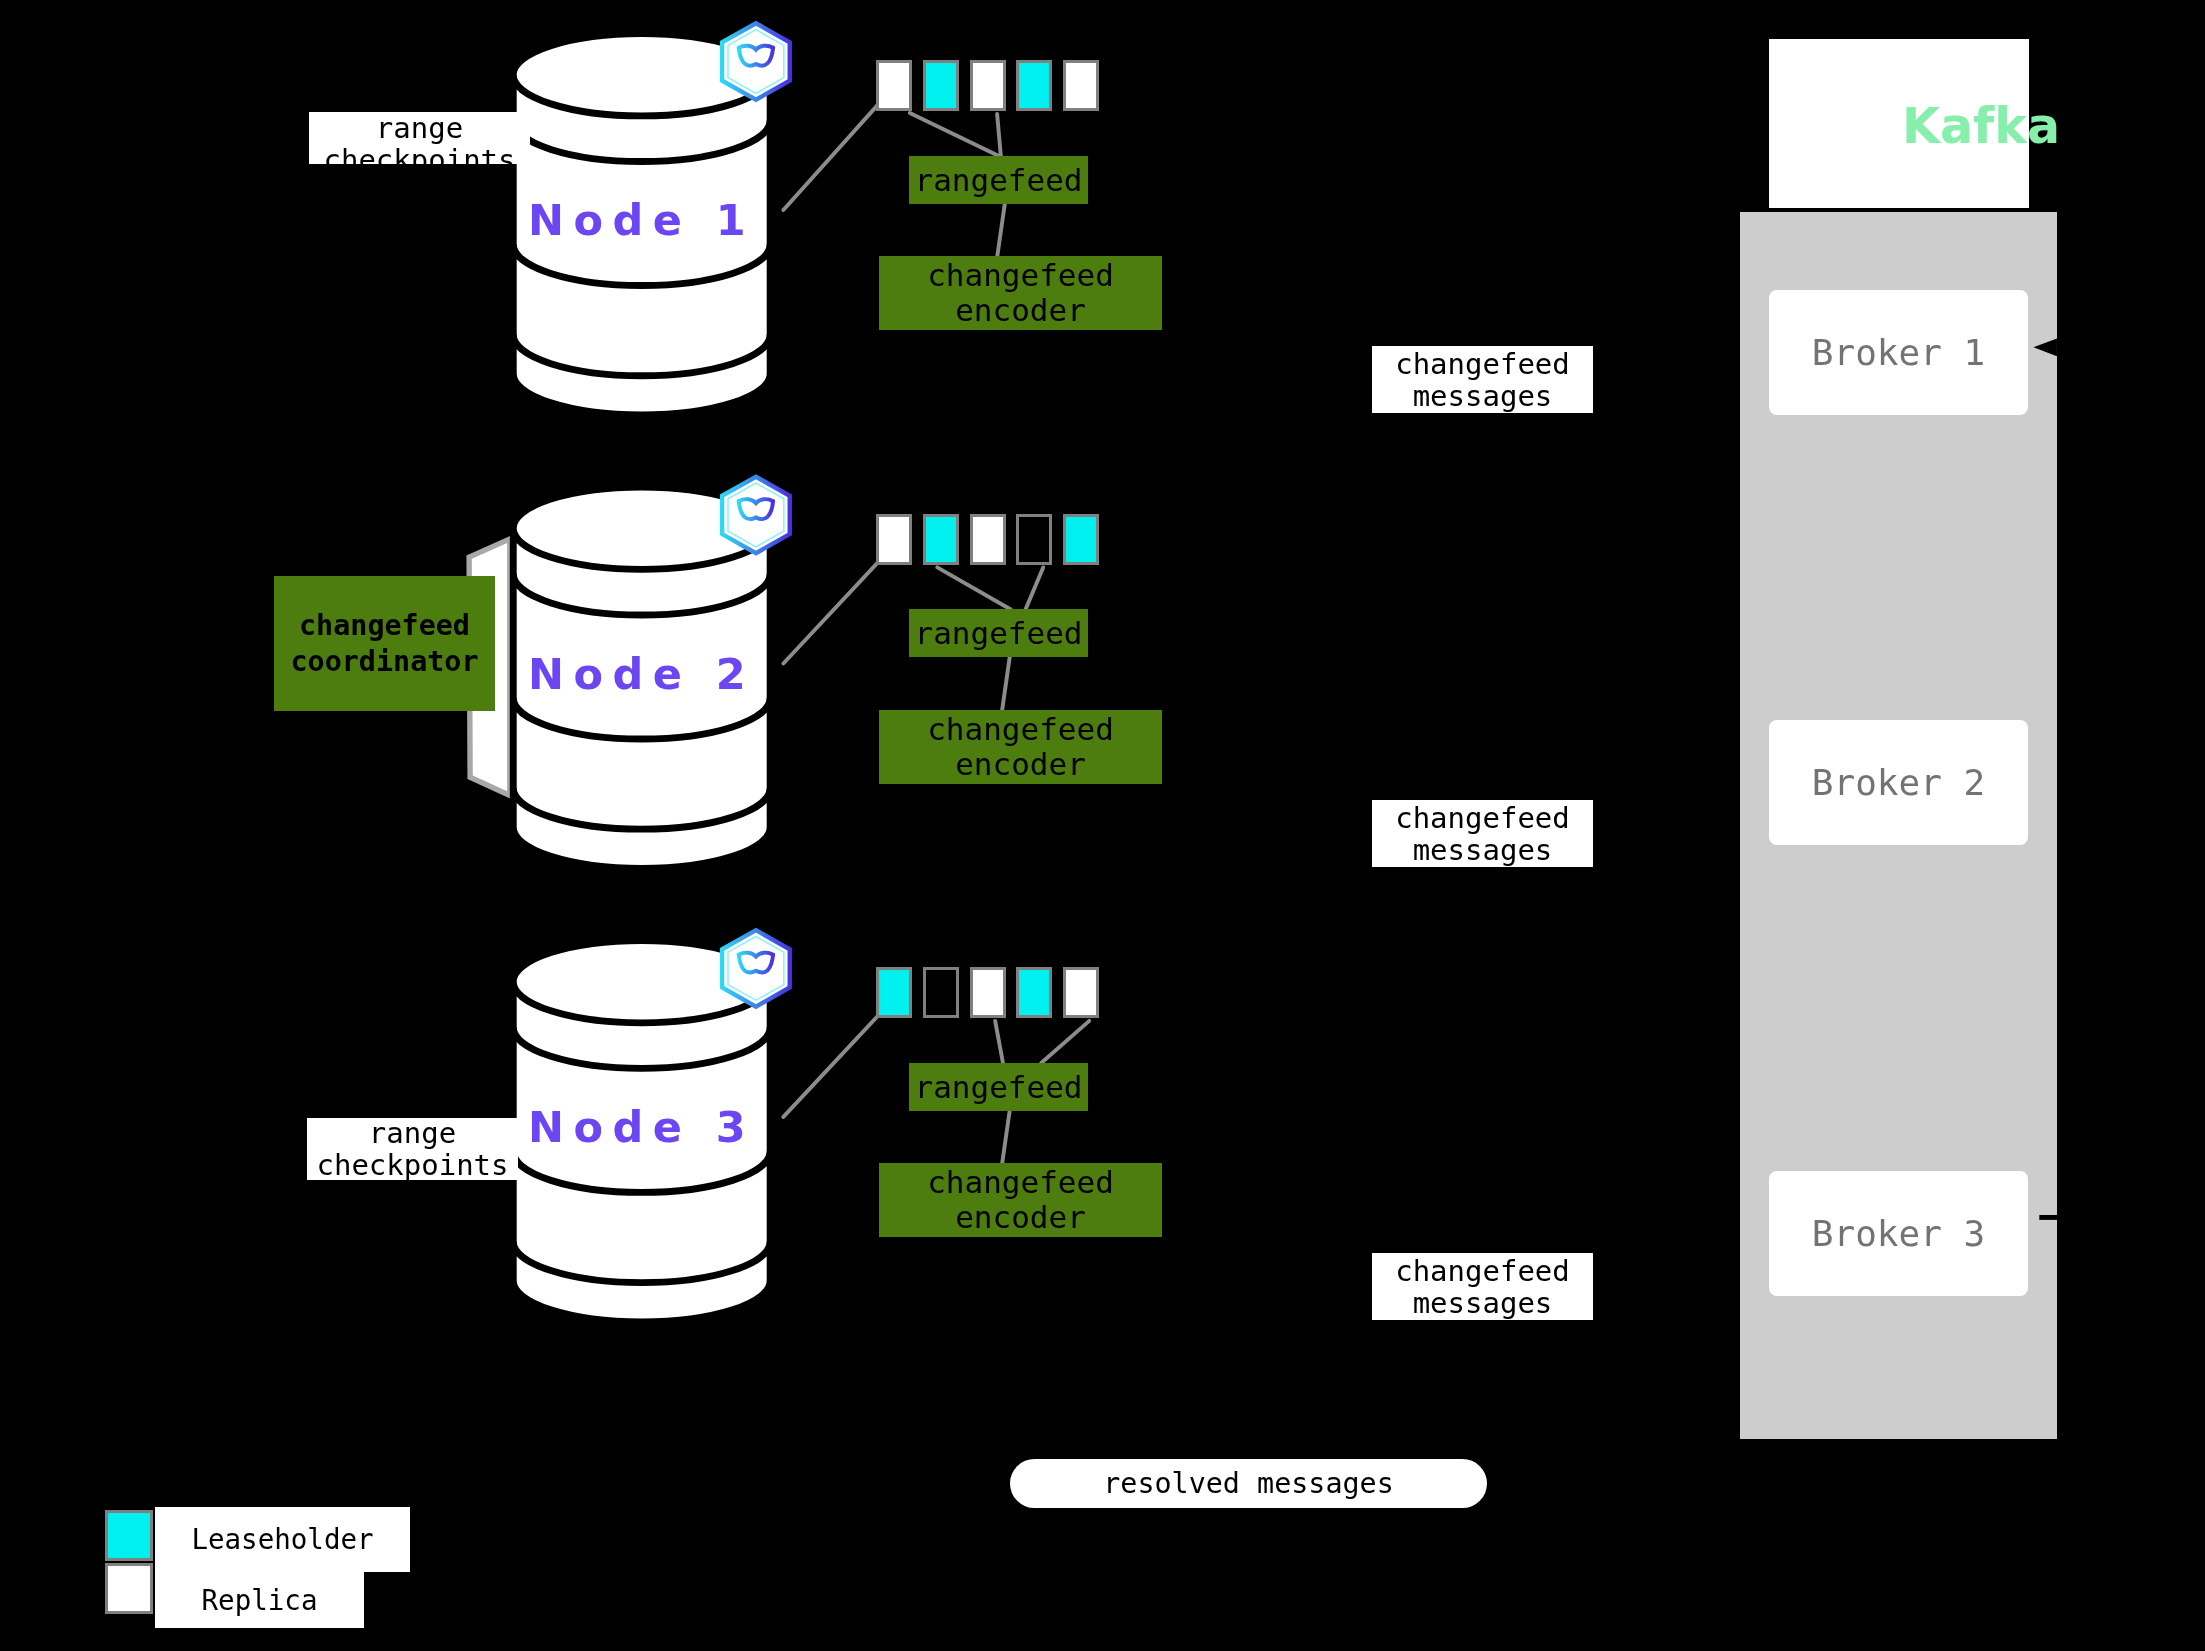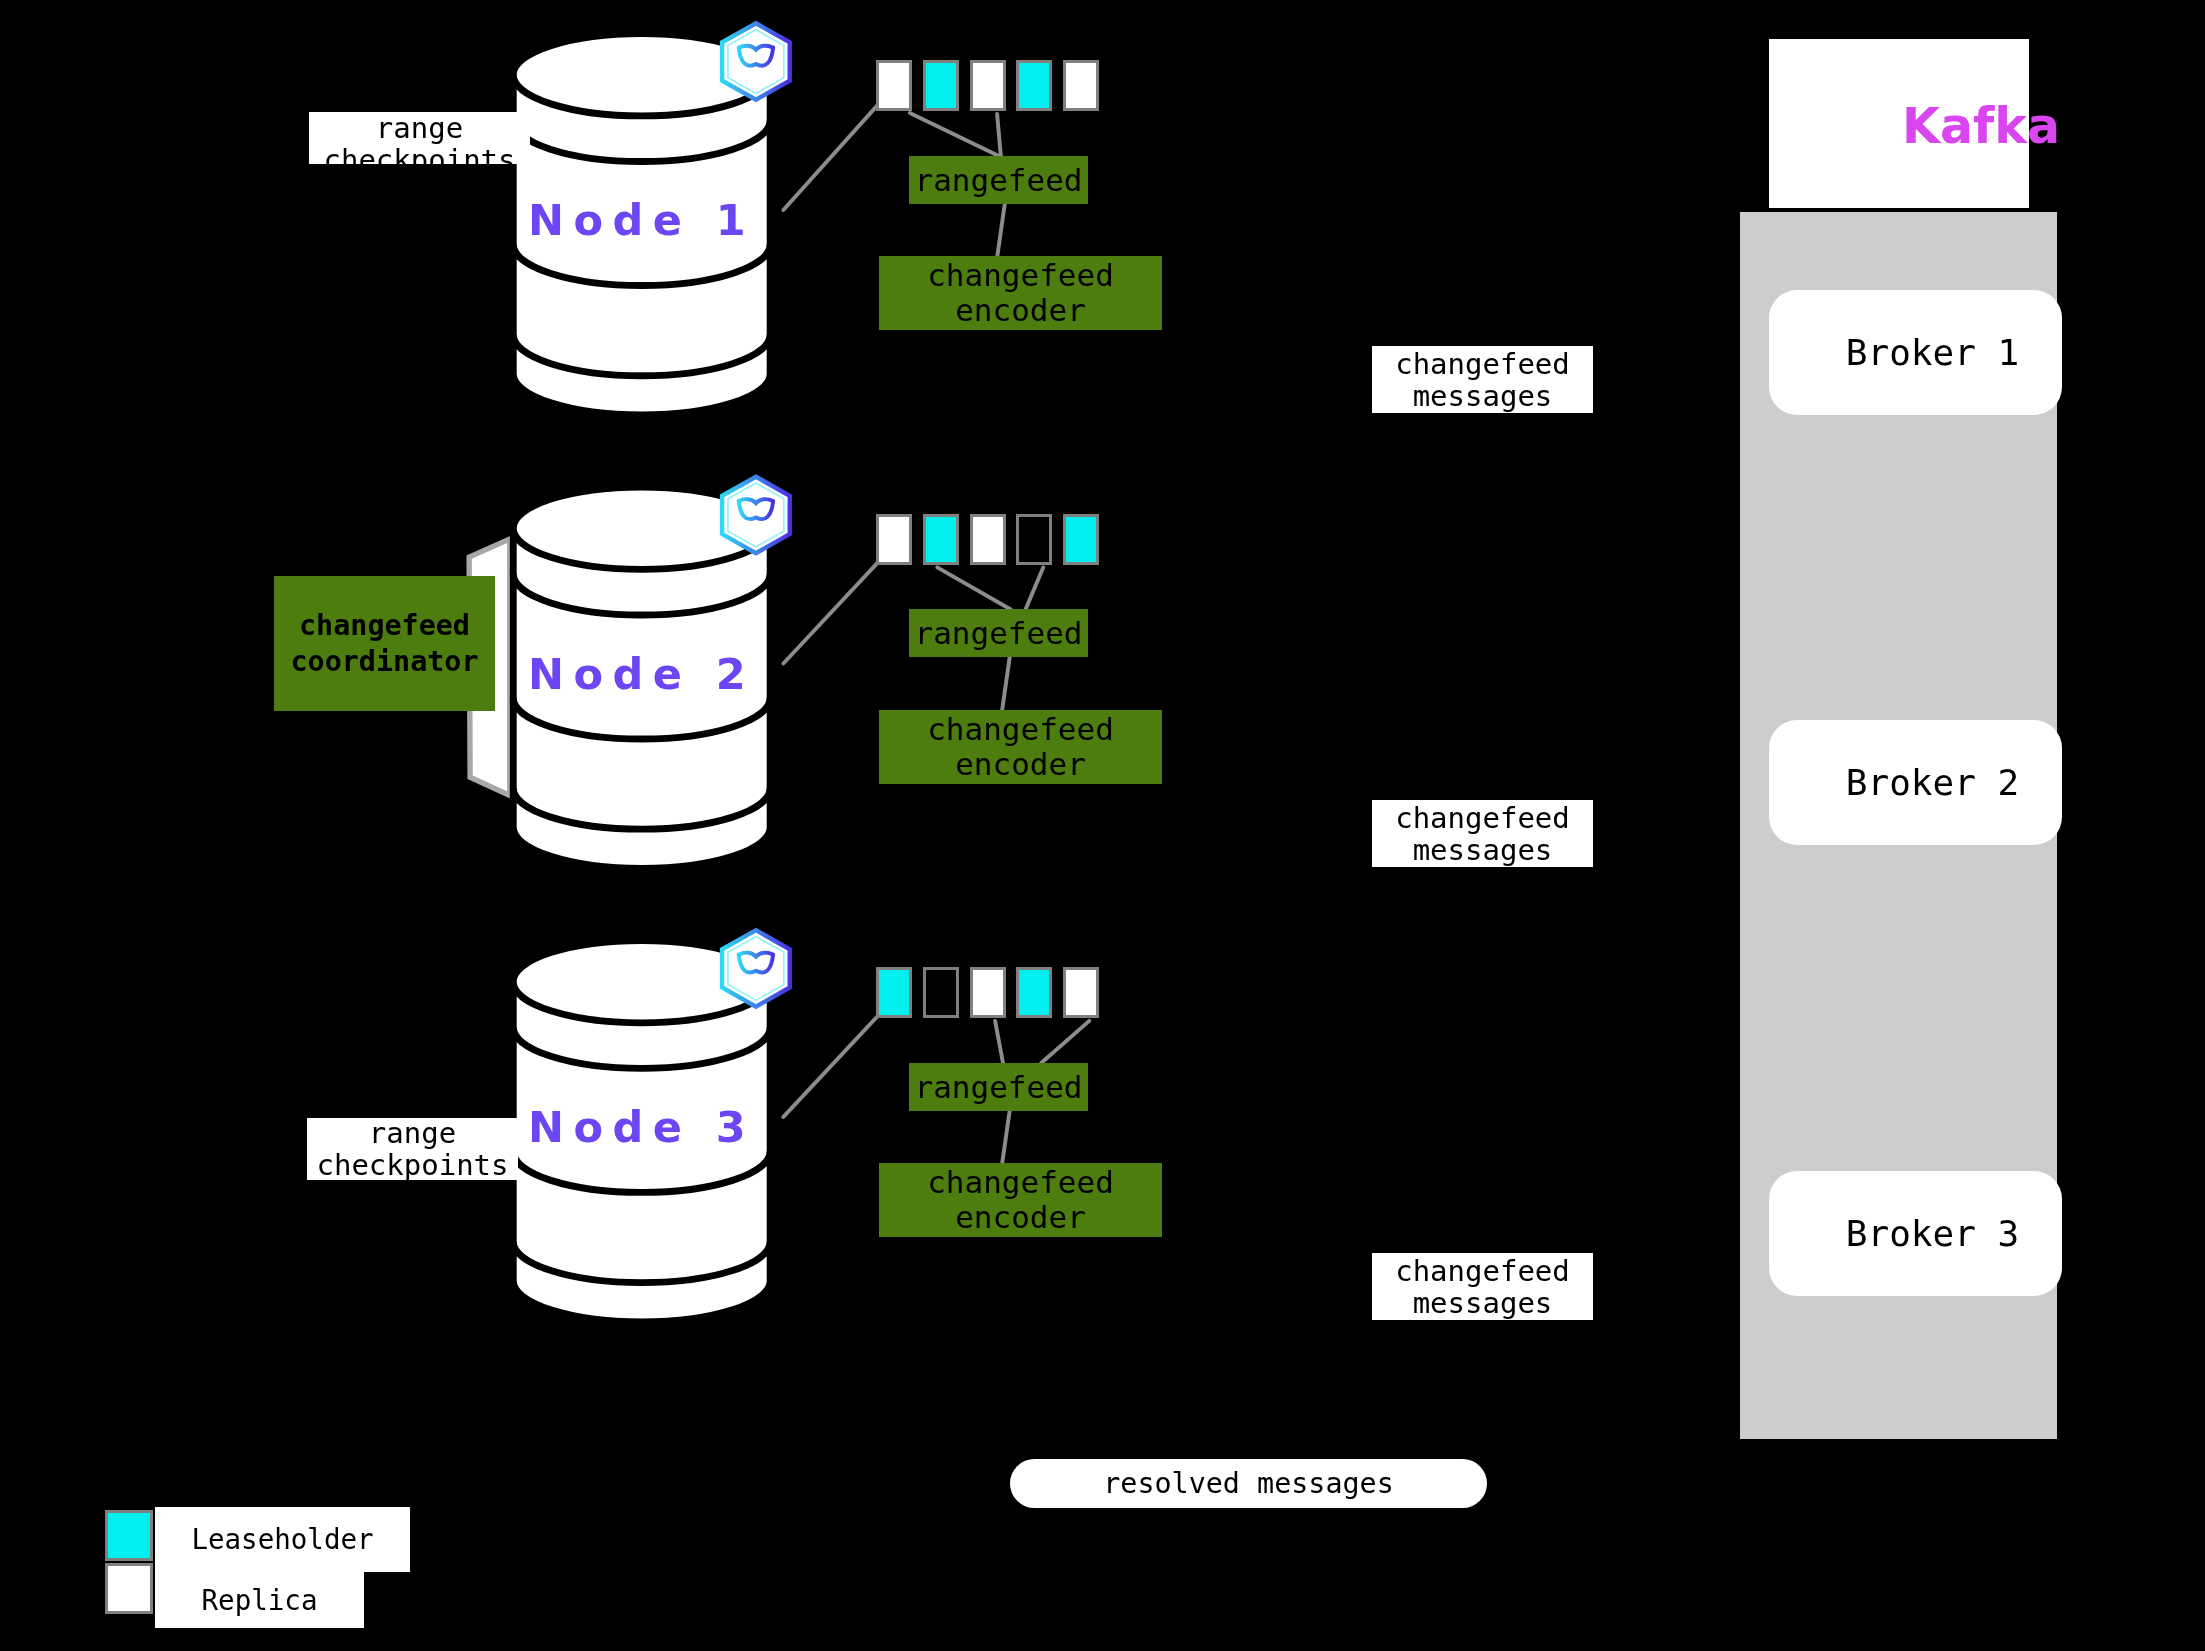--- a/index.html
+++ b/index.html
@@ -10,23 +10,23 @@
   .graybox{background:#4d7c0f;color:#000;text-align:center;}
   .two-line{display:flex;flex-direction:column;justify-content:center;margin-left:26px;}
   .lbl-60{font-size:29px;line-height:32px;}
   .rc-top{overflow:hidden;justify-content:flex-start;}
   .rangefeed{font-size:31px;line-height:48px;}
   .encoder{font-size:31px;line-height:35px;}
   .coordinator{font-weight:bold;font-size:28.4px;line-height:36px;}
   .node-label{font-family:"DejaVu Sans","Liberation Sans",sans-serif;font-weight:bold;
               font-size:43px;letter-spacing:.22em;color:#6b46f2;text-align:center;}
   .kafka-column{background:#cdcdcd;}
-  .broker{background:#fff;border-radius:28px;color:#000000;font-size:36px;line-height:125px;text-align:center;padding-left:34px;}
+  .broker{background:#fff;border-radius:8px;color:#737373;font-size:36px;line-height:125px;text-align:center;}
   .kafka-box{background:#fff;}
-  .kafka-word{font-family:"DejaVu Sans","Liberation Sans",sans-serif;font-weight:bold;font-size:49px;color:#d946ef;}
+  .kafka-word{font-family:"DejaVu Sans","Liberation Sans",sans-serif;font-weight:bold;font-size:49px;color:#86efac;}
   .pill{background:#fff;border-radius:29px;color:#000;font-size:28.4px;line-height:49px;text-align:center;}
   .ranges{display:flex;gap:10.8px;}
   .range-box{width:30px;height:45px;border:3.4px solid #808080;}
   .range-box.leaseholder{background:#00f0f0;}
   .range-box.replica{background:#ffffff;}
   .range-box.empty{background:transparent;}
   .legend-square{border:3.9px solid #808080;width:42px;height:45px;}
   .legend-label{font-size:27.5px;color:#000;background:#fff;text-align:center;}
   svg{position:absolute;left:0;top:0;}
 </style>

